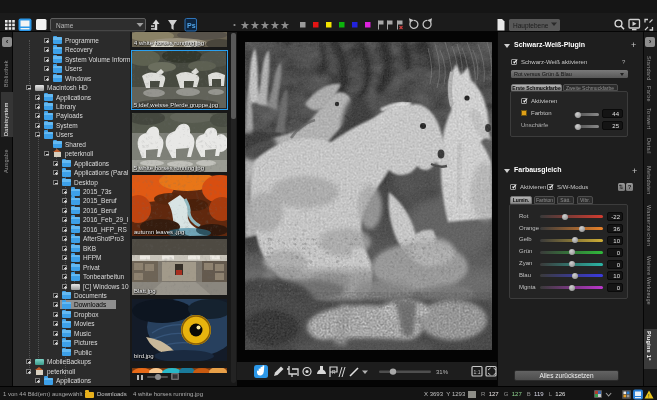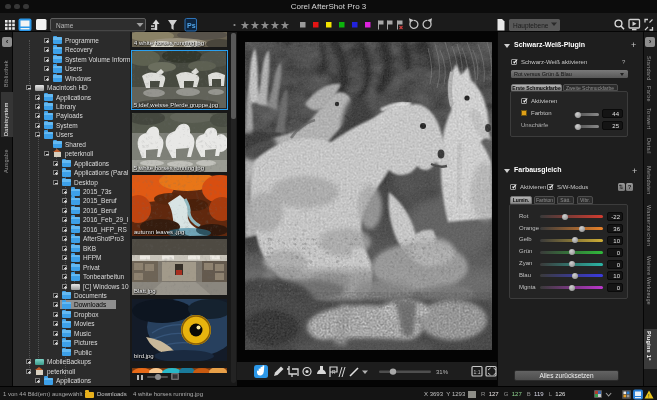--- a/index.html
+++ b/index.html
@@ -47,26 +47,20 @@
 .valbox{position:absolute;background:#141414;border:1px solid #0a0a0a;border-radius:2px;color:#e0e0e0;font-size:6px;text-align:right;}
 .track{position:absolute;height:3px;border-radius:1.5px;}
 .handle{position:absolute;width:6px;height:6px;border-radius:50%;background:radial-gradient(circle at 35% 30%,#d0d0d0,#8a8a8a);}
 .tab{position:absolute;font-size:5px;text-align:center;white-space:nowrap;overflow:hidden;}
 .tabsel{background:linear-gradient(#b2b2b2,#8e8e8e);color:#0a0a0a;border:1px solid #777;border-radius:2px 2px 0 0;}
 .tabuns{background:#2c2c2c;color:#909090;border:1px solid #4e4e4e;border-radius:2px 2px 0 0;}
 .groupbox{position:absolute;background:#242424;border:1px solid #3c3c3c;border-radius:2px;}
 </style></head><body>
 <div id="app">
 
-  <div class="abs" id="titlebar">
-    <div class="abs dot" style="left:5px;"></div>
-    <div class="abs dot" style="left:14px;"></div>
-    <div class="abs dot" style="left:23px;"></div>
-    <div class="abs" id="title">Corel AfterShot Pro 3</div>
-  </div>
 
   <div class="abs" id="toolbar">
     <svg width="657" height="19" style="position:absolute;left:0;top:0;">
 
       <g fill="#e8e8e8">
         <rect x="5" y="7" width="2.6" height="2.6"></rect>
           <rect x="8.6" y="7" width="2.6" height="2.6"></rect>
           <rect x="12.2" y="7" width="2.6" height="2.6"></rect>
         <rect x="5" y="10.6" width="2.6" height="2.6"></rect>
           <rect x="8.6" y="10.6" width="2.6" height="2.6"></rect>

